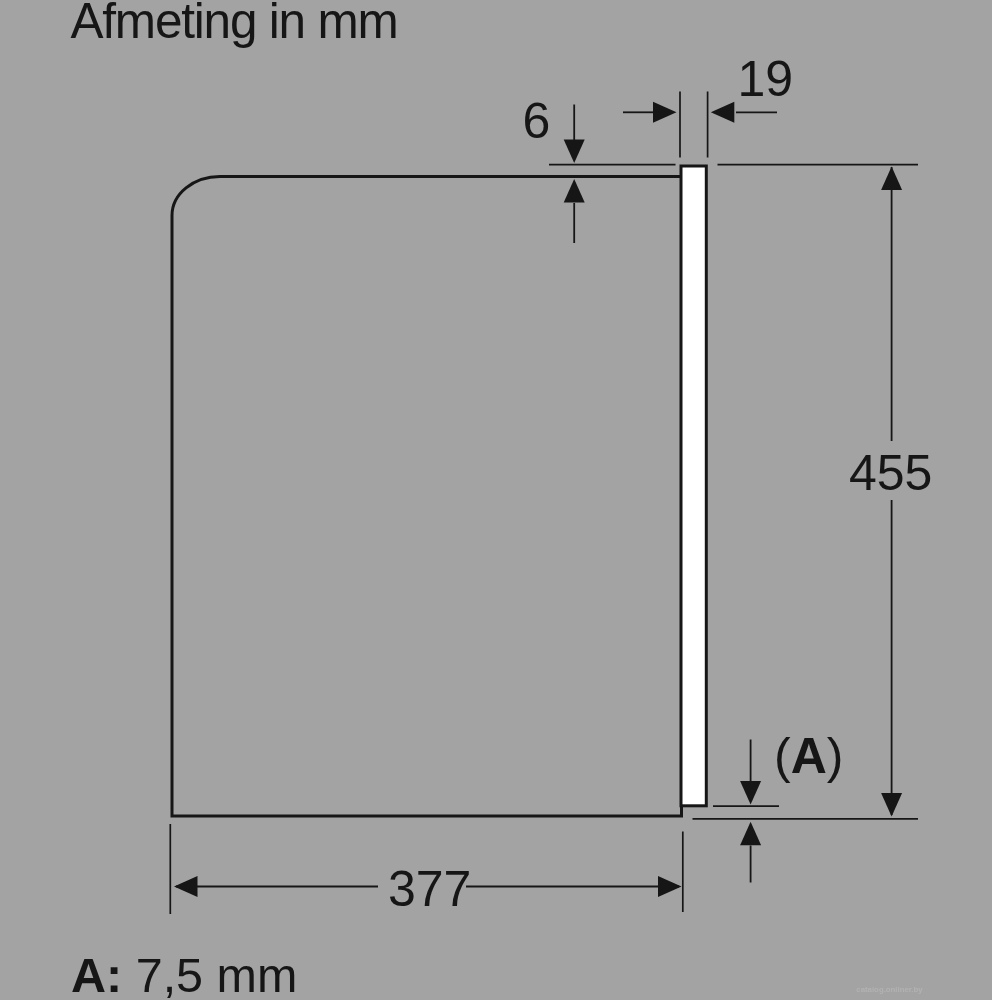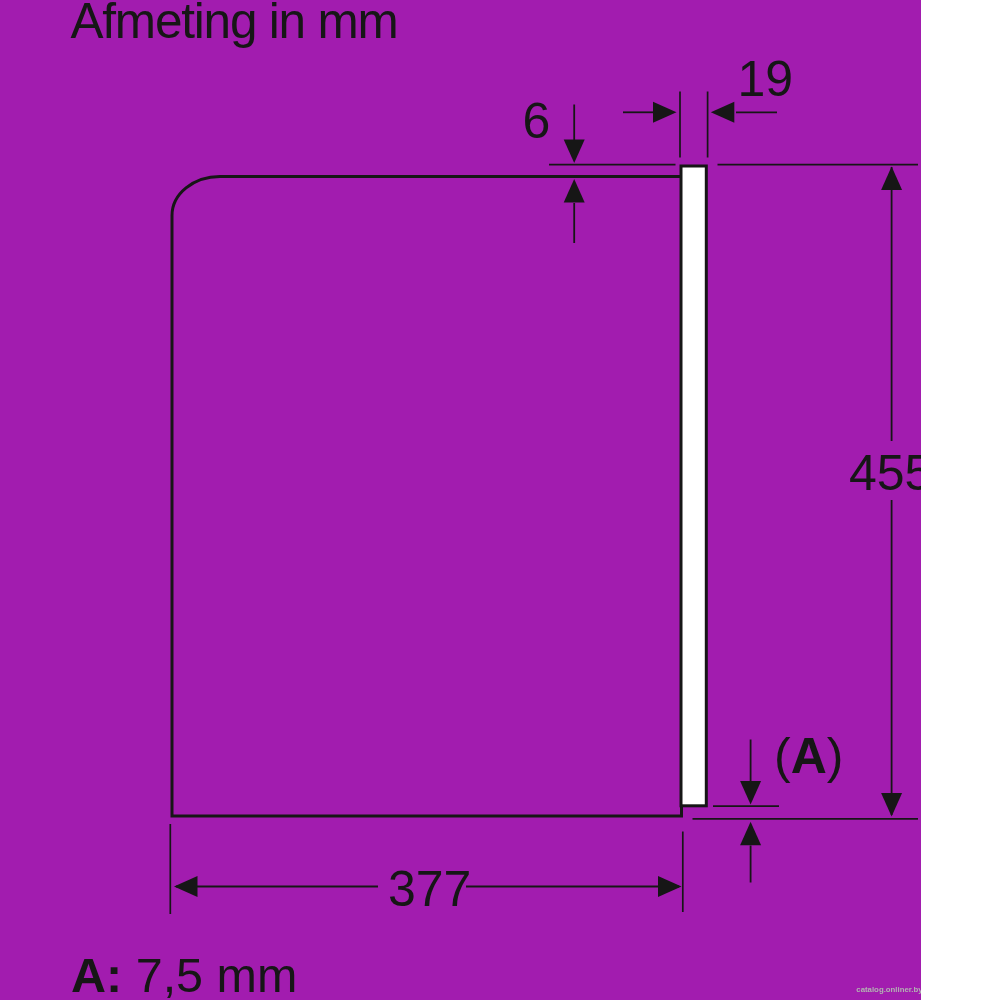--- a/index.html
+++ b/index.html
@@ -1,16 +1,16 @@
 <!DOCTYPE html>
 <html><head>
 <meta charset="utf-8">
 <style>
   html,body{margin:0;padding:0;background:#ffffff;}
-  .page{position:relative;width:921px;height:1000px;background:#a21caf;overflow:hidden;}
+  .page{position:relative;width:992px;height:1000px;background:#a3a3a3;overflow:hidden;}
   svg{position:absolute;top:0;left:0;}
   text{font-family:"Liberation Sans", sans-serif;fill:#161616;}
 </style>
 </head>
 <body>
 <div class="page">
 <svg width="1000" height="1000" viewBox="0 0 1000 1000">
 
   <path d="M 680 176.5 L 220 176.5 A 48 39 0 0 0 172 215.5 L 172 816 L 681.5 816 L 681.5 804" fill="none" stroke="#161616" stroke-width="3"></path>
 

